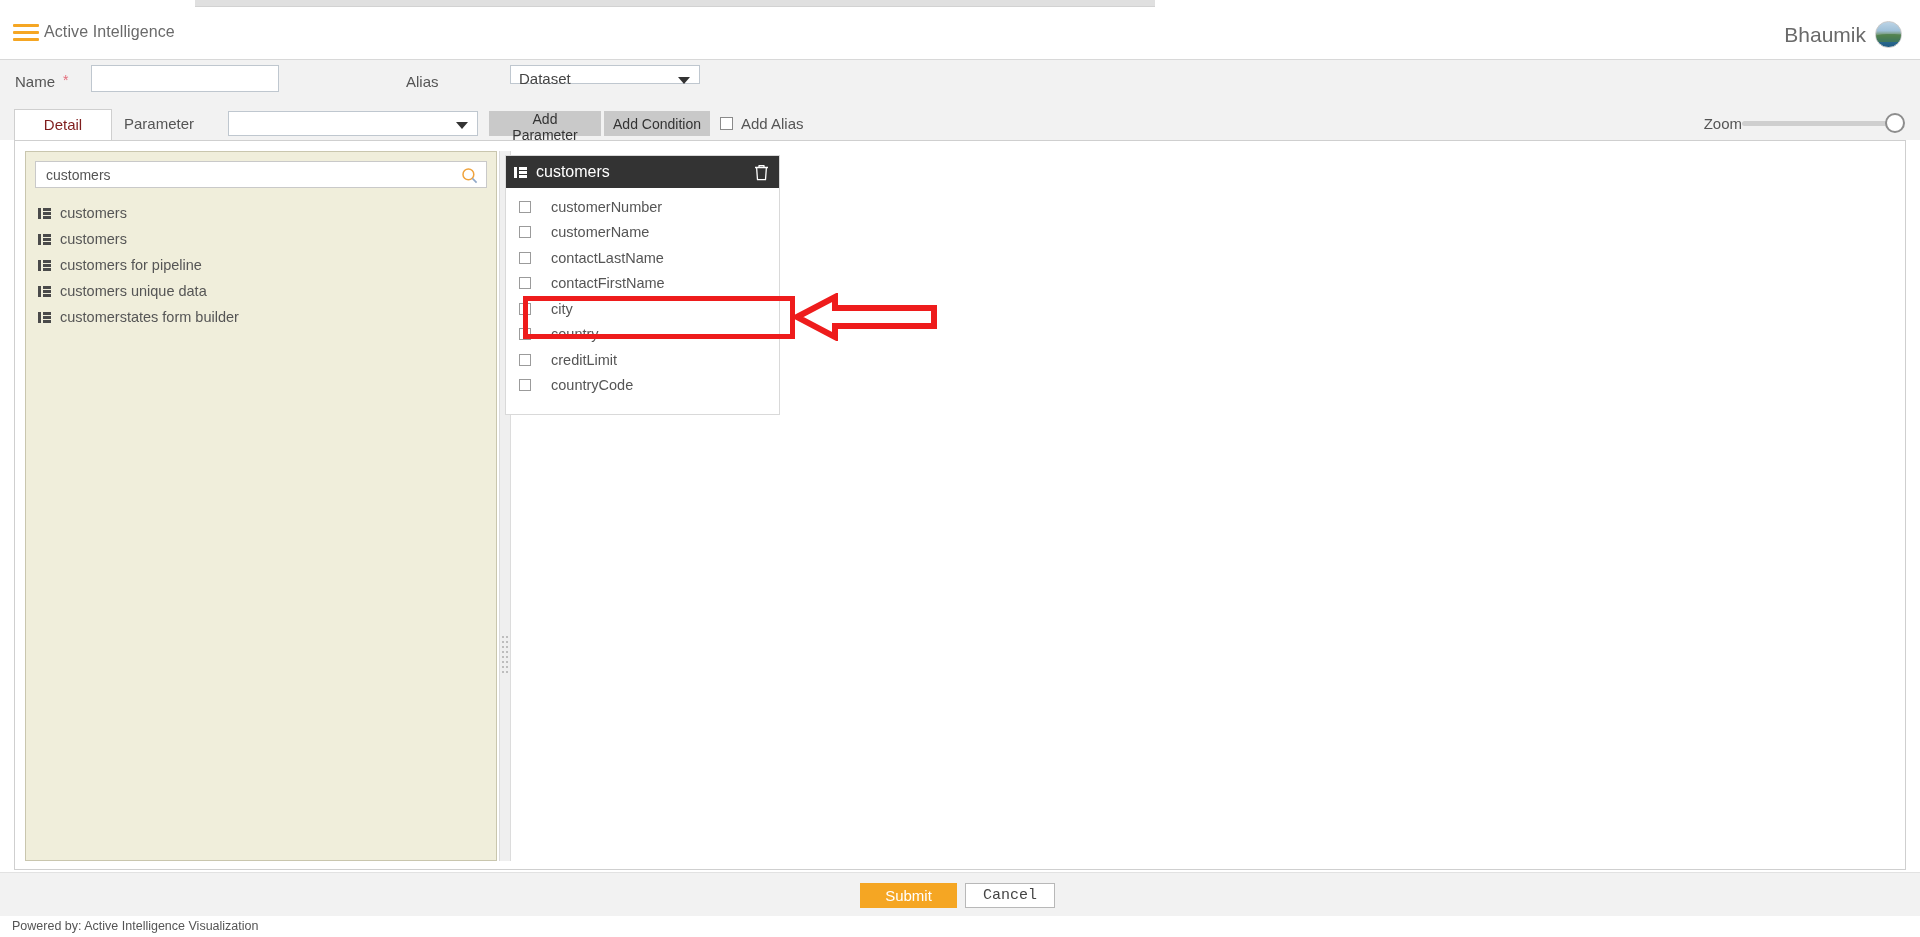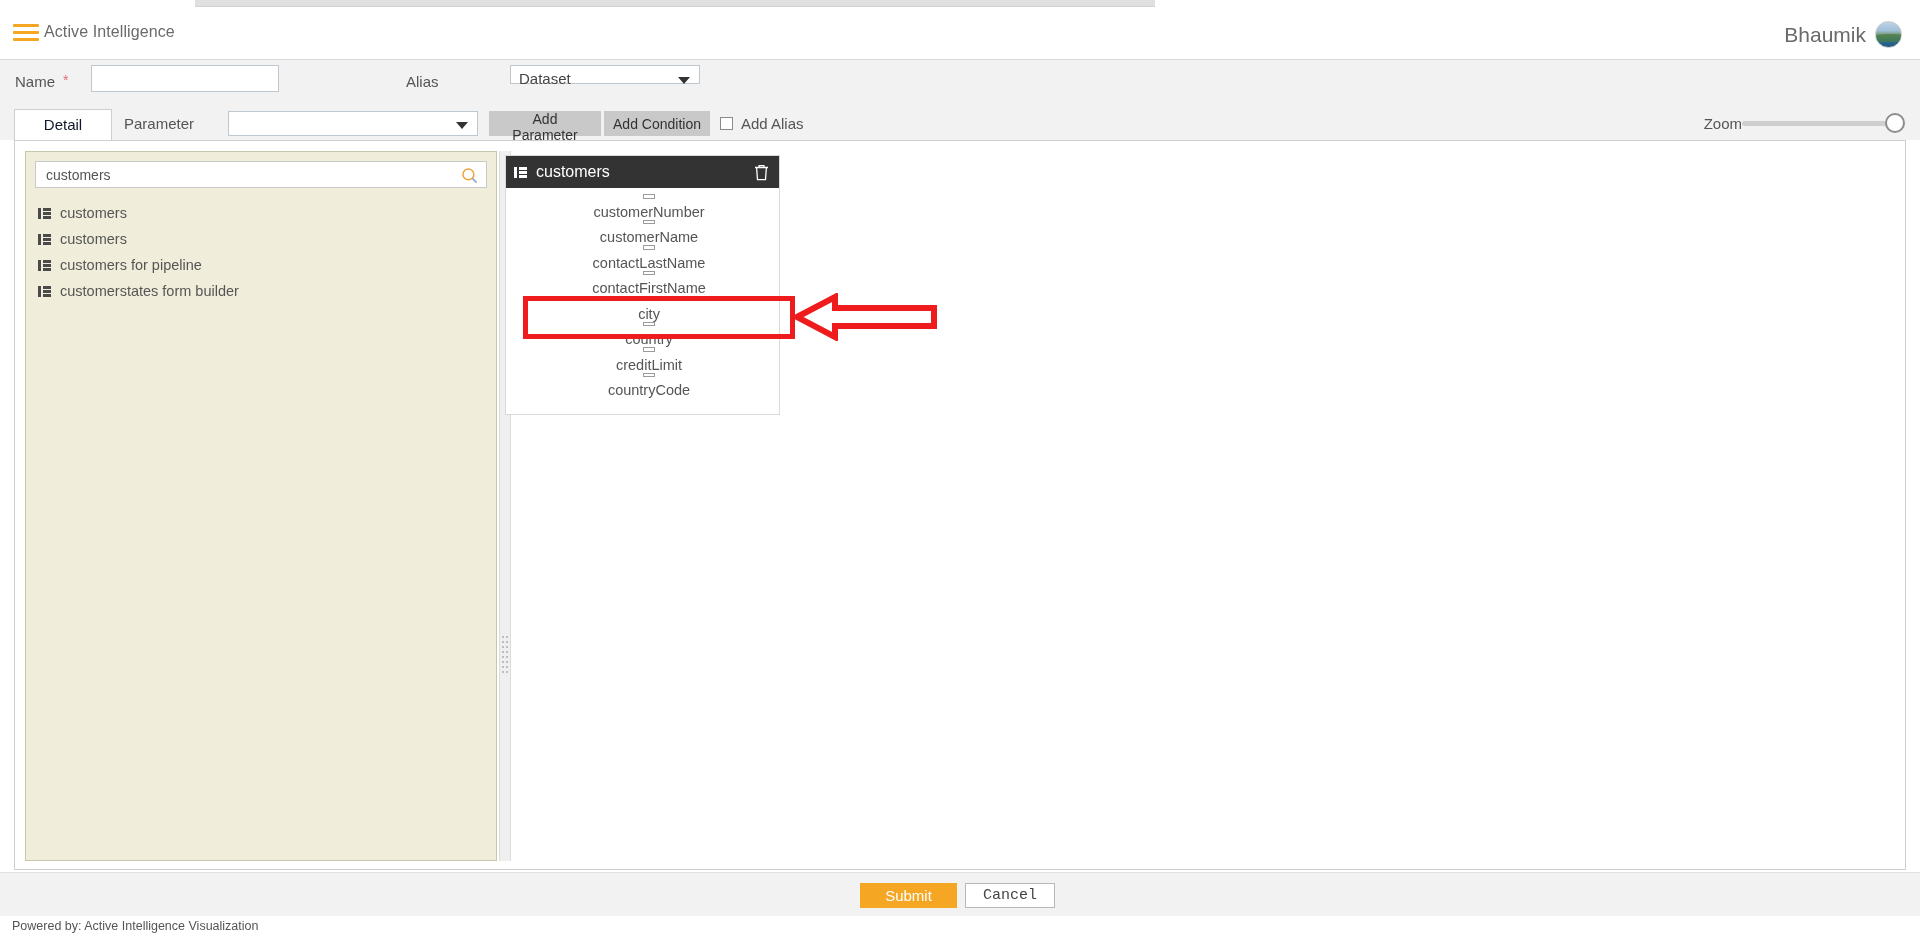--- a/index.html
+++ b/index.html
@@ -162,21 +162,21 @@
   .tab-detail {
     position: absolute;
     left: 14px; top: 4px;
     width: 98px; height: 31px;
     background: #ffffff;
     border: 1px solid #cfcfcf;
     border-bottom: none;
     box-sizing: border-box;
     text-align: center;
     font-size: 15px;
-    color: #0f172a;
+    color: #7f1d1d;
     line-height: 29px;
     cursor: pointer;
   }
   .lbl-param {
     position: absolute;
     left: 124px; top: 10px;
     font-size: 15px;
     color: #555;
   }
   .param-select {
@@ -374,25 +374,24 @@
   }
   .trash {
     position: absolute;
     right: 9px; top: 7px;
     cursor: pointer;
   }
   .col-list { padding: 6px 0 16px 0; }
   .col-row {
     display: flex;
     align-items: center;
-    gap: 5px;
+    gap: 20px;
     height: 25.5px;
     padding-left: 13px;
     cursor: pointer;
-    flex-direction: column;
   }
   .col-row .chk { width: 12px; height: 12px; border-color: #9b9b9b; }
   .col-label {
     font-size: 14.5px;
     color: #555;
   }
 
   
   .anno-rect {
     position: absolute;
@@ -546,20 +545,29 @@
           </span>
           <span class="tree-label">customers for pipeline</span>
         </div>
         <div class="tree-item">
           <span class="tbl-icon">
             <i class="c1"></i>
             <i class="c2"></i>
             <i class="c3"></i>
             <i class="c4"></i>
           </span>
+          <span class="tree-label">customers unique data</span>
+        </div>
+        <div class="tree-item">
+          <span class="tbl-icon">
+            <i class="c1"></i>
+            <i class="c2"></i>
+            <i class="c3"></i>
+            <i class="c4"></i>
+          </span>
           <span class="tree-label">customerstates form builder</span>
         </div>
       </div>
   </div>
 
   <div class="splitter">
     <div class="grip">
       <i></i>
         <i></i>
         <i></i>

